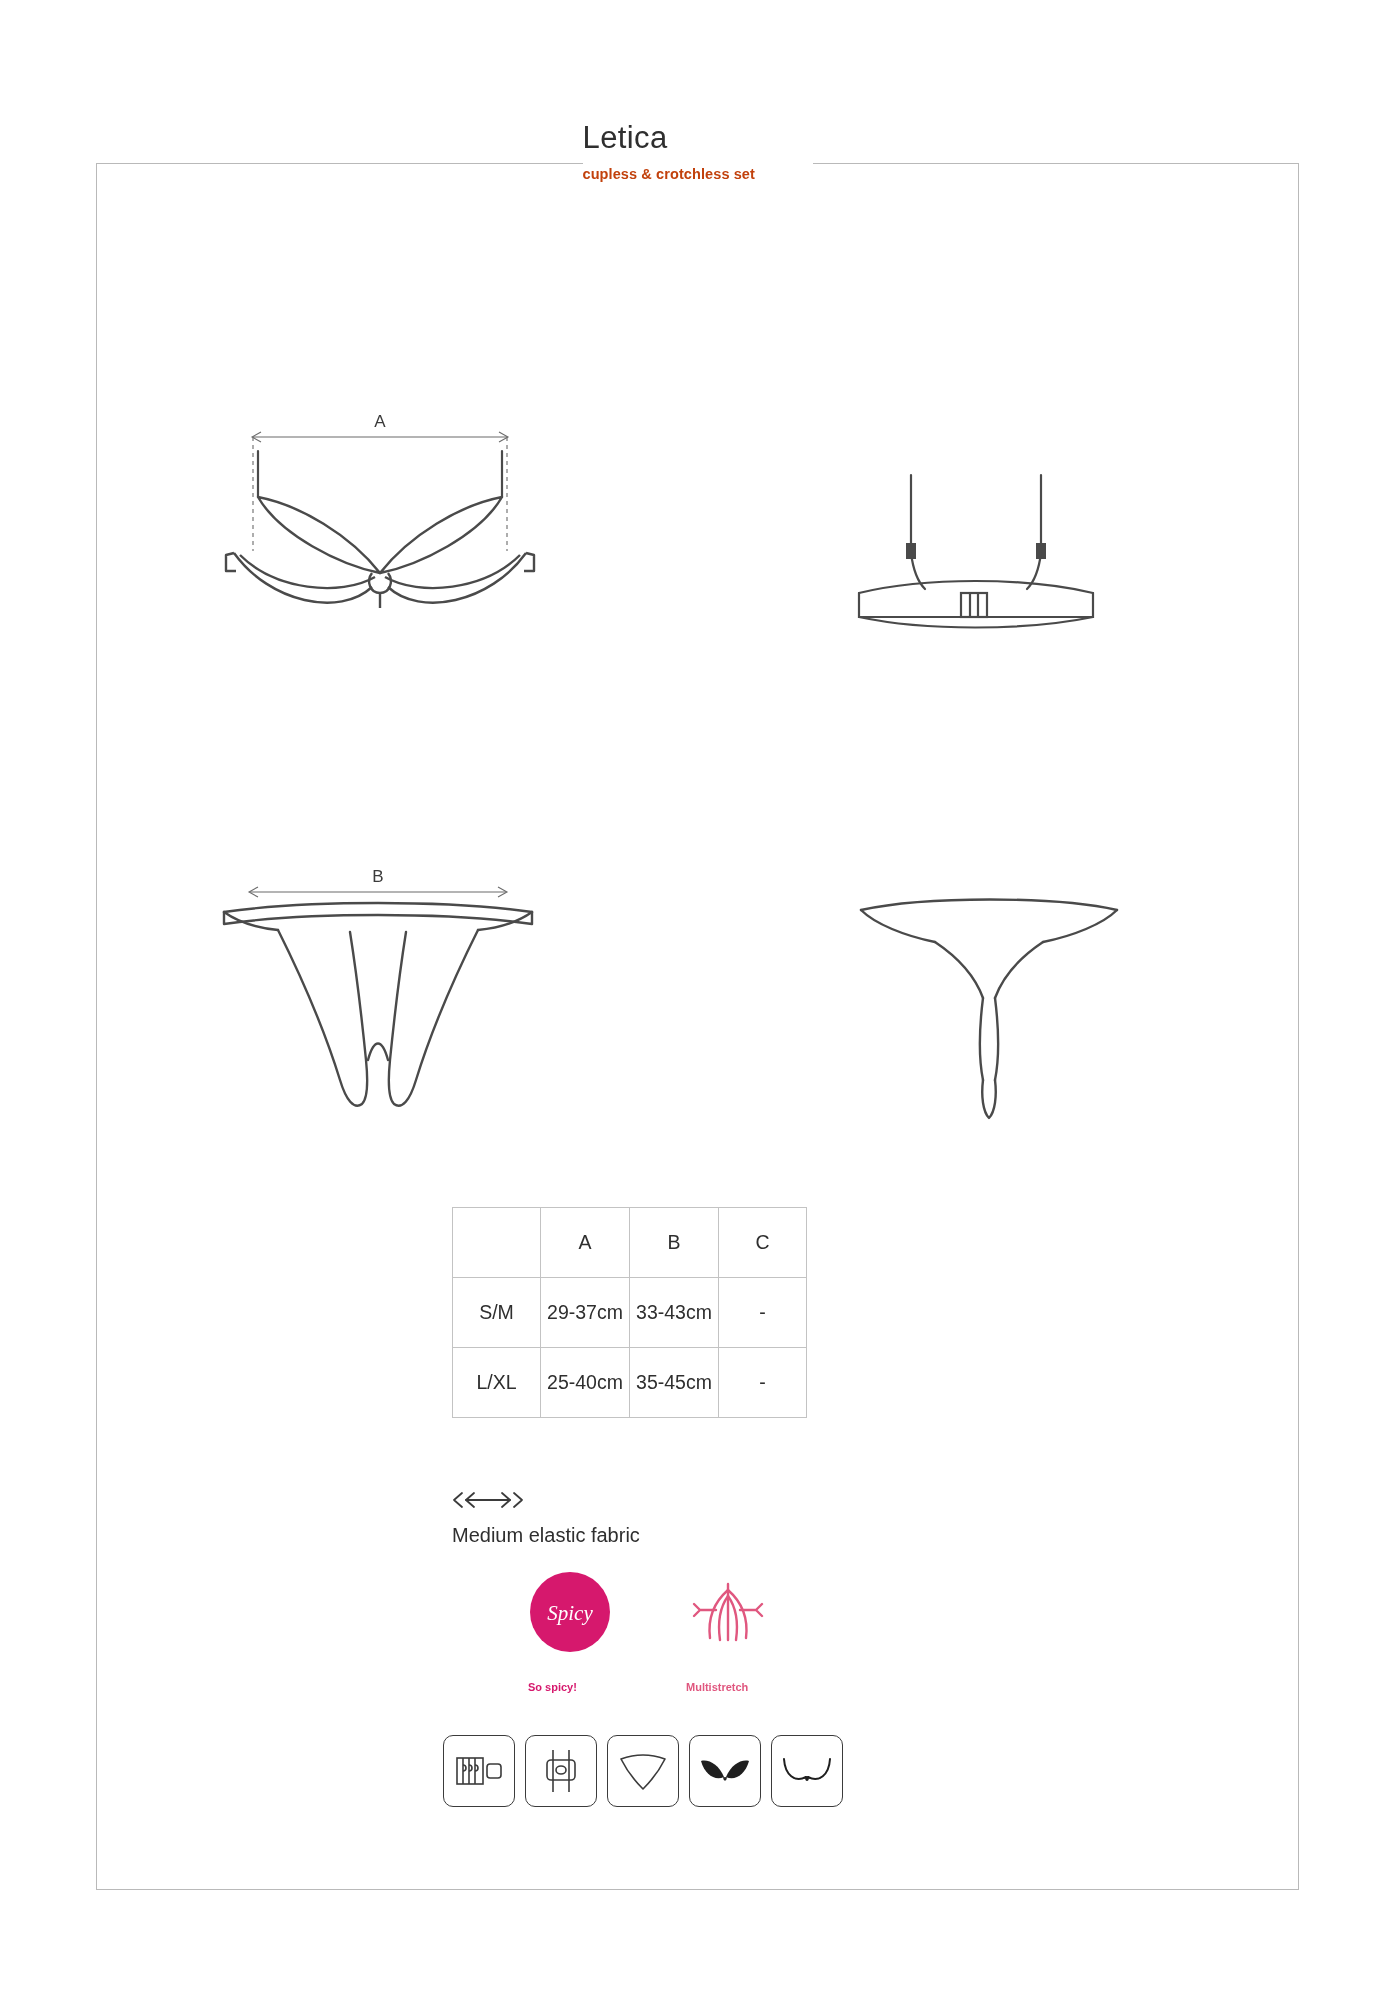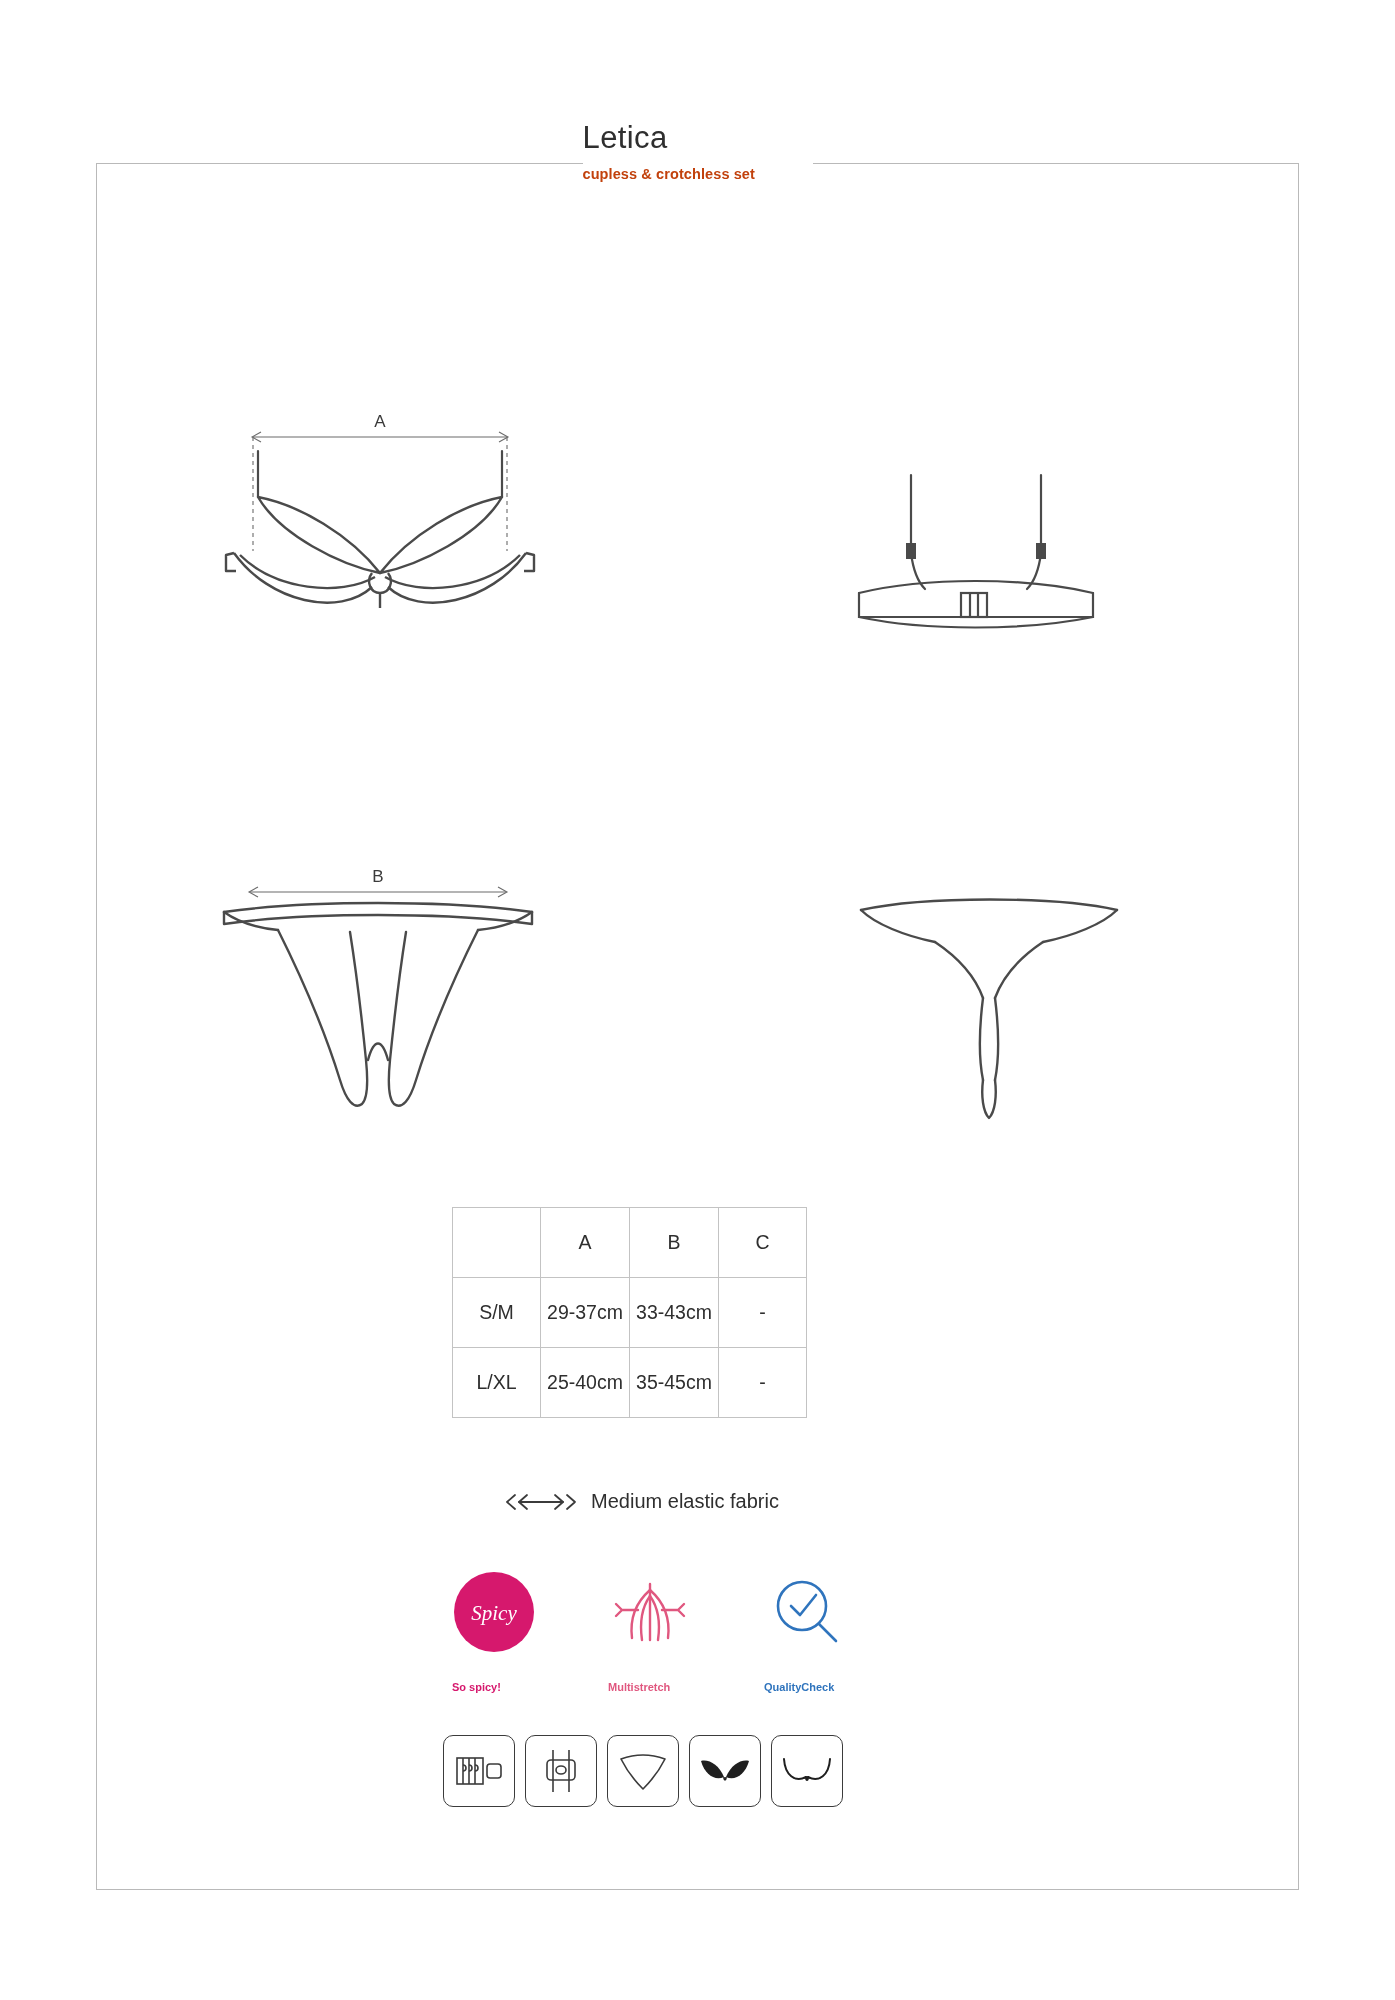--- a/index.html
+++ b/index.html
@@ -86,23 +86,24 @@
   .size-table .col-b { width: 89px; }
   .size-table .col-c { width: 88px; }
 
   
   .elastic-note {
     position: absolute;
     left: 452px;
     top: 1490px;
     width: 380px;
     display: flex;
-    align-items: center;
+    align-items: flex-start;
     justify-content: center;
     gap: 14px;
+    flex-direction: column;
   }
   .elastic-note .txt {
     font-size: 20px;
     color: #2f2f2f;
     white-space: nowrap;
   }
 
   
   .badges {
     position: absolute;
@@ -302,30 +303,20 @@
         <path d="M42 20 C 58 34, 62 52, 60 68"></path>
         <path d="M42 26 C 32 40, 32 56, 34 70"></path>
         <path d="M42 26 C 52 40, 52 56, 50 70"></path>
         <path d="M14 40 L 8 34 M 14 40 L 8 46 M 14 40 L 30 40"></path>
         <path d="M70 40 L 76 34 M 70 40 L 76 46 M 70 40 L 54 40"></path>
       </g>
     </svg>
     <div class="cap cap-stretch">Multistretch</div>
   </div>
 
-  <div class="badge">
-    <svg width="84" height="84" viewBox="0 0 84 84">
-      <g stroke="#2f74bd" stroke-width="2.6" fill="none" stroke-linecap="round" stroke-linejoin="round">
-        <circle cx="38" cy="36" r="24"></circle>
-        <line x1="55" y1="54" x2="72" y2="71"></line>
-        <polyline points="27,36 36,45 52,25"></polyline>
-      </g>
-    </svg>
-    <div class="cap cap-quality">QualityCheck</div>
-  </div>
 </div>
 
 <div class="care-row">
 
   <div class="care-box">
     <svg width="56" height="46" viewBox="0 0 56 46">
       <g stroke="#3b3b3b" stroke-width="1.6" fill="none">
         <rect x="6" y="10" width="26" height="26"></rect>
         <line x1="12" y1="10" x2="12" y2="36"></line>
         <line x1="18" y1="10" x2="18" y2="36"></line>

